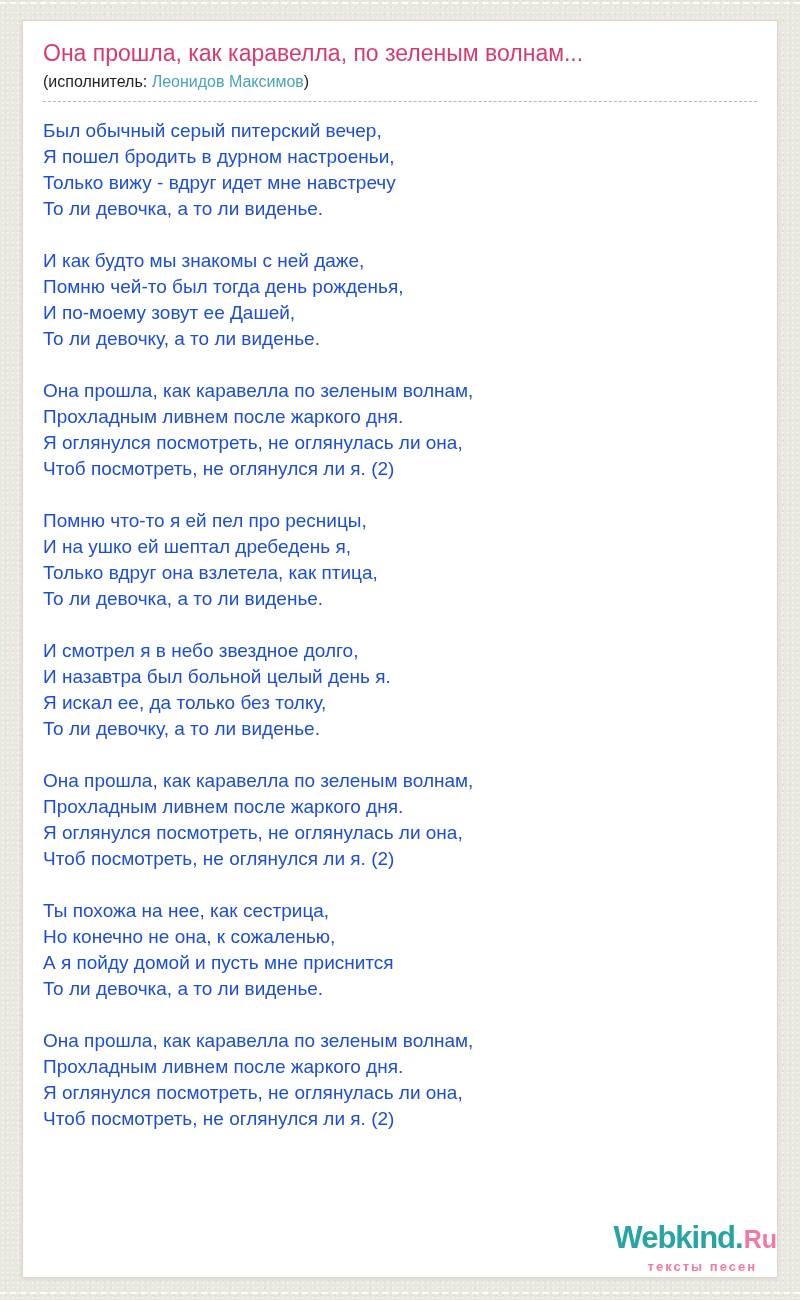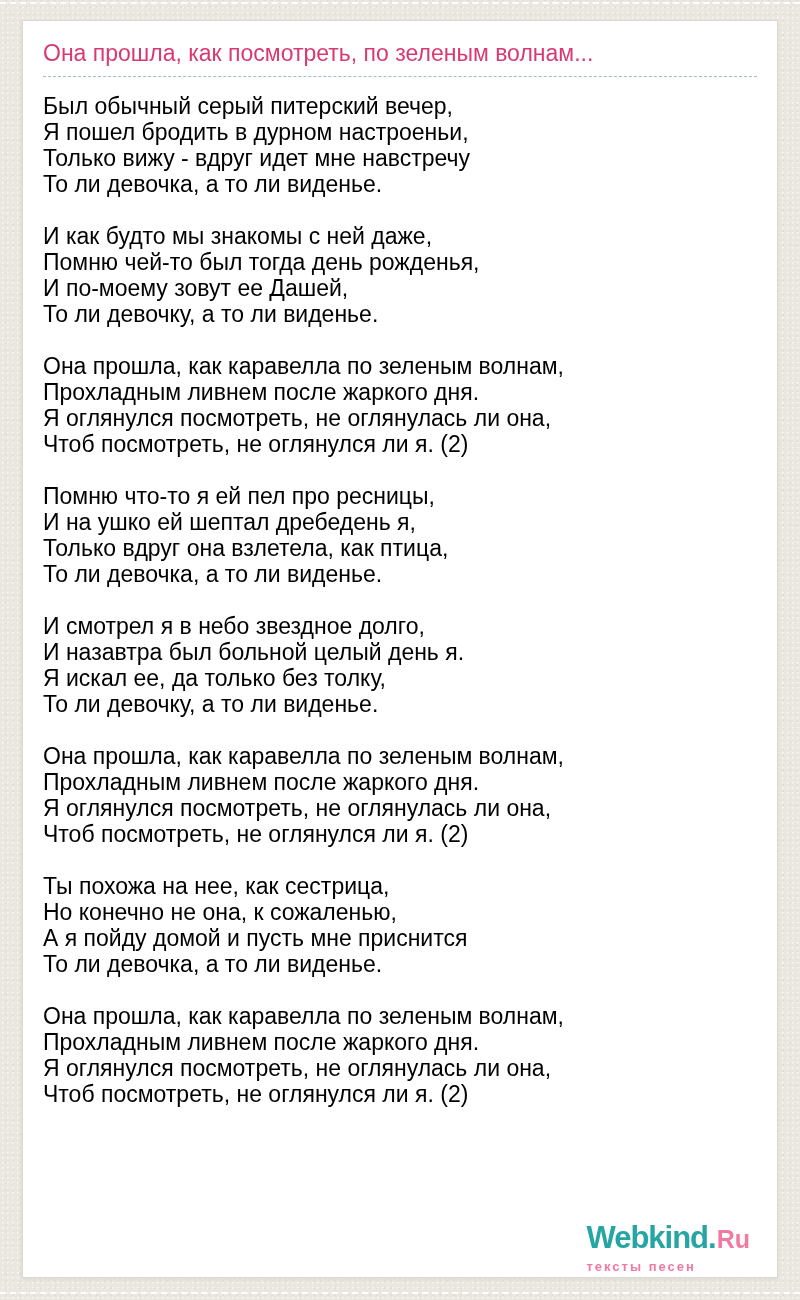--- a/index.html
+++ b/index.html
@@ -62,36 +62,36 @@
     line-height: 20px;
     color: #222222;
   }
   .artist-link {
     color: #48a3b8;
     text-decoration: none;
     cursor: pointer;
   }
 
   .lyrics {
-    font-size: 23px;
+    font-size: 19px;
     line-height: 26px;
-    color: #000000;
+    color: #1d4ed8;
   }
   .stanza {
     margin: 26px 0;
   }
   .stanza:first-child {
     margin-top: 16px;
   }
 
   .brand {
     position: absolute;
-    right: 27px;
+    right: 0;
     bottom: 4px;
-    text-align: left;
+    text-align: right;
     line-height: 1;
   }
   .brand-row {
     white-space: nowrap;
     text-decoration: none;
     cursor: pointer;
     display: inline-block;
   }
   .brand-main {
     font-size: 31px;
@@ -120,21 +120,22 @@
 </style>
 </head>
 <body>
 
 <div class="stitch stitch-top"></div>
 <div class="stitch stitch-bottom"></div>
 
 <div class="card">
 
   <div class="song-header">
-    <h1 class="song-title">Она прошла, как посмотреть, по зеленым волнам...</h1>
+    <h1 class="song-title">Она прошла, как каравелла, по зеленым волнам...</h1>
+    <div class="artist-line"><span>(исполнитель: </span><a class="artist-link">Леонидов Максимов</a><span>)</span></div>
   </div>
 
   <div class="lyrics">
       <p class="stanza">Был обычный серый питерский вечер,<br>Я пошел бродить в дурном настроеньи,<br>Только вижу - вдруг идет мне навстречу<br>То ли девочка, а то ли виденье.</p>
       <p class="stanza">И как будто мы знакомы с ней даже,<br>Помню чей-то был тогда день рожденья,<br>И по-моему зовут ее Дашей,<br>То ли девочку, а то ли виденье.</p>
       <p class="stanza">Она прошла, как каравелла по зеленым волнам,<br>Прохладным ливнем после жаркого дня.<br>Я оглянулся посмотреть, не оглянулась ли она,<br>Чтоб посмотреть, не оглянулся ли я. (2)</p>
       <p class="stanza">Помню что-то я ей пел про ресницы,<br>И на ушко ей шептал дребедень я,<br>Только вдруг она взлетела, как птица,<br>То ли девочка, а то ли виденье.</p>
       <p class="stanza">И смотрел я в небо звездное долго,<br>И назавтра был больной целый день я.<br>Я искал ее, да только без толку,<br>То ли девочку, а то ли виденье.</p>
       <p class="stanza">Она прошла, как каравелла по зеленым волнам,<br>Прохладным ливнем после жаркого дня.<br>Я оглянулся посмотреть, не оглянулась ли она,<br>Чтоб посмотреть, не оглянулся ли я. (2)</p>
       <p class="stanza">Ты похожа на нее, как сестрица,<br>Но конечно не она, к сожаленью,<br>А я пойду домой и пусть мне приснится<br>То ли девочка, а то ли виденье.</p>

